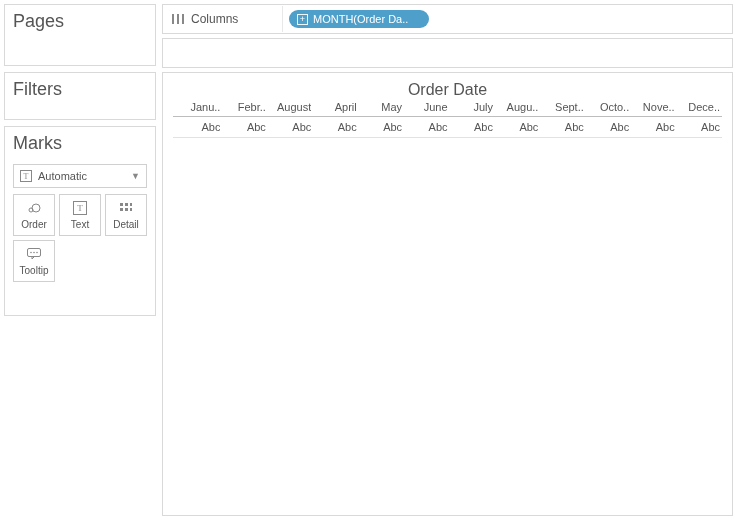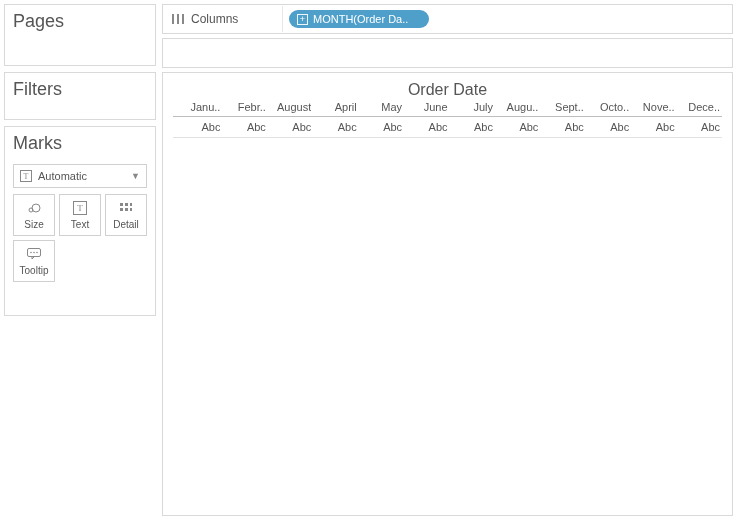--- a/index.html
+++ b/index.html
@@ -159,21 +159,21 @@
       <span class="caret">▼</span>
     </div>
     <div class="marks-grid">
       <div class="mark-card">
         <span class="mk-icon">
           <svg width="16" height="14" viewBox="0 0 16 14">
               <circle cx="5" cy="9" r="2" fill="none" stroke="#888"></circle>
               <circle cx="10" cy="7" r="4" fill="none" stroke="#888"></circle>
             </svg>
         </span>
-        <span>Size</span>
+        <span>Order</span>
       </div>
       <div class="mark-card">
         <span class="mk-icon">
           <svg width="14" height="14" viewBox="0 0 14 14">
               <rect x="0.5" y="0.5" width="13" height="13" fill="none" stroke="#888"></rect>
               <text x="7" y="10" font-size="9" text-anchor="middle" fill="#888" font-family="serif">T</text>
             </svg>
         </span>
         <span>Text</span>
       </div>

